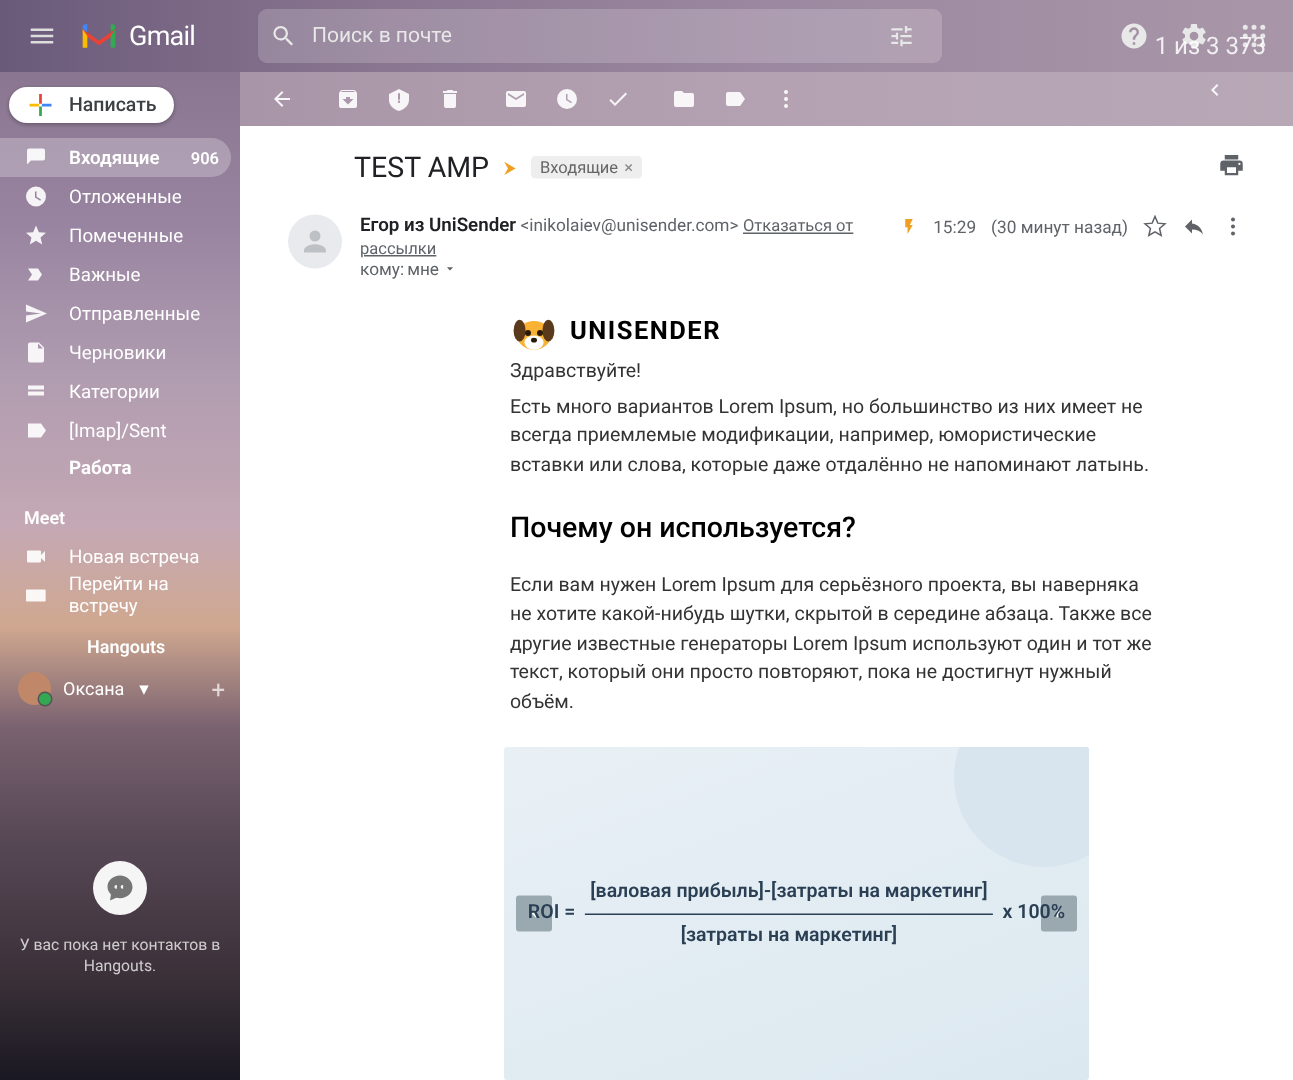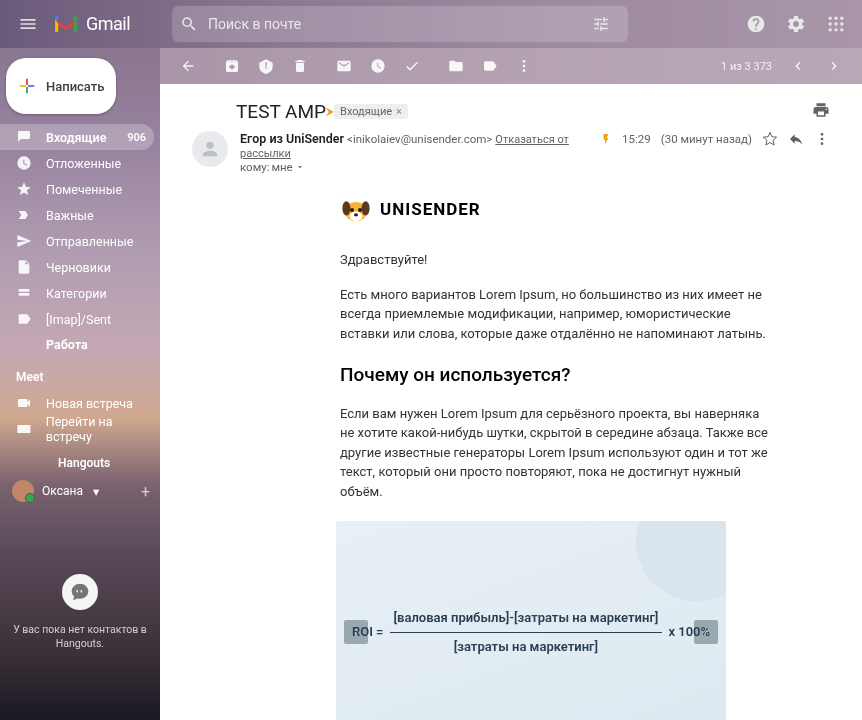--- a/index.html
+++ b/index.html
@@ -2,36 +2,36 @@
 <html><head>
 <meta charset="utf-8">
 <style>
 * { margin: 0; padding: 0; box-sizing: border-box; font-family: 'Roboto', 'Arial', sans-serif; }
 body { width: 862px; height: 720px; overflow: hidden; background: #fff; }
 
 
 .header { height: 48px; display: flex; align-items: center; background: linear-gradient(90deg,#6a5a7a 0%,#8a7690 30%,#9c88a0 60%,#a896a8 100%); padding: 0 8px; gap: 4px; }
 .menu-icon { width: 40px; height: 40px; display: flex; align-items: center; justify-content: center; cursor: pointer; border-radius: 50%; }
 .menu-icon svg { width: 20px; height: 20px; fill: #ddd; }
-.logo-area { display: flex; align-items: flex-start; gap: 6px; width: 100px; }
+.logo-area { display: flex; align-items: center; gap: 6px; width: 100px; }
 .gmail-m { width: 28px; height: 22px; position: relative; }
 .gmail-text { color: #fff; font-size: 18px; letter-spacing: -0.5px; }
 .search-bar { flex: 1; max-width: 456px; height: 36px; background: rgba(255,255,255,0.18); border-radius: 6px; display: flex; align-items: center; padding: 16px 8px; margin-left: 16px; }
 .search-bar svg { width: 18px; height: 18px; fill: #e8e8e8; margin-right: 10px; }
 .search-input { flex: 1; background: transparent; border: none; outline: none; color: #fff; font-size: 14px; }
 .search-input::placeholder { color: #e8e8e8; }
 .search-tune { margin-left: auto; }
 .header-right { margin-left: auto; display: flex; gap: 4px; align-items: center; }
 .hicon { width: 36px; height: 36px; display: flex; align-items: center; justify-content: center; cursor: pointer; border-radius: 50%; }
 .hicon svg { width: 20px; height: 20px; fill: #e8e8e8; }
 
 
 .main { display: flex; height: 672px; }
 .sidebar { width: 160px; background: linear-gradient(180deg,#8a7690 0%,#9884a0 15%,#b09cb0 30%,#c4a8b4 45%,#d0a890 55%,#7a6270 65%,#5a4a58 75%,#3a3038 90%,#1a1822 100%); position: relative; color: #fff; font-size: 12.5px; }
-.compose { margin: 10px 0 10px 6px; width: 110px; height: 56px; background: #fff; border-radius: 20px; display: flex; align-items: center; padding: 0 10px; gap: 8px; cursor: pointer; box-shadow: 0 1px 3px rgba(0,0,0,0.3); }
+.compose { margin: 10px 0 10px 6px; width: 110px; height: 24px; background: #fff; border-radius: 20px; display: flex; align-items: center; padding: 0 10px; gap: 8px; cursor: pointer; box-shadow: 0 1px 3px rgba(0,0,0,0.3); }
 .compose-plus { width: 22px; height: 22px; }
 .compose-text { color: #3c4043; font-size: 13px; font-weight: 500; }
 
 .nav-item { height: 26px; display: flex; align-items: center; padding: 0 8px 0 16px; gap: 14px; cursor: pointer; border-radius: 0 13px 13px 0; margin-right: 6px; }
 .nav-item.active { background: rgba(255,255,255,0.25); font-weight: 600; }
 .nav-item svg { width: 16px; height: 16px; fill: rgba(255,255,255,0.9); flex-shrink: 0; }
 .nav-label { flex: 1; white-space: nowrap; overflow: hidden; }
 .nav-count { font-size: 11px; }
 .nav-sub { padding-left: 46px; height: 24px; display: flex; align-items: center; cursor: pointer; font-weight: bold; }
 
@@ -50,48 +50,48 @@
 .hangouts-bubble { position: absolute; bottom: 110px; left: 50%; transform: translateX(-50%); width: 36px; height: 36px; background: #f5f5f5; border-radius: 50%; display: flex; align-items: center; justify-content: center; }
 .hangouts-bubble svg { width: 20px; height: 20px; fill: #757575; }
 .hangouts-text { position: absolute; bottom: 68px; left: 0; right: 0; text-align: center; font-size: 10.5px; color: rgba(255,255,255,0.75); line-height: 1.4; padding: 0 10px; }
 
 
 .content { flex: 1; display: flex; flex-direction: column; background: #fff; }
 .toolbar { height: 36px; background: linear-gradient(90deg,#a896a8 0%,#b4a2b2 50%,#b8a8b6 100%); display: flex; align-items: center; padding: 0 12px; gap: 2px; }
 .tb-icon { width: 32px; height: 32px; display: flex; align-items: center; justify-content: center; cursor: pointer; border-radius: 50%; }
 .tb-icon svg { width: 16px; height: 16px; fill: rgba(255,255,255,0.9); }
 .tb-sep { width: 8px; }
-.tb-right { margin-left: auto; display: flex; align-items: center; gap: 4px; color: rgba(255,255,255,0.85); font-size: 11px; }
+.tb-right { margin-left: auto; display: flex; align-items: center; gap: 4px; color: rgba(255,255,255,0.85); font-size: 16px; flex-direction: column; }
 .tb-page { margin-right: 6px; }
 
 .email-body { flex: 1; overflow-y: auto; padding: 16px 32px; }
-.subject-row { display: flex; align-items: center; margin-bottom: 8px; padding-left: 44px; }
+.subject-row { display: flex; align-items: center; gap: 10px; margin-bottom: 20px; padding-left: 44px; }
 .subject { font-size: 19px; color: #202124; font-weight: 400; }
 .label-arrow { color: #f0a020; font-size: 11px; }
 .subject-label { background: #eee; color: #666; font-size: 11px; padding: 1px 6px; border-radius: 3px; display: flex; align-items: center; gap: 4px; }
 .label-x { cursor: pointer; color: #888; }
 .print-icon { margin-left: auto; cursor: pointer; }
 .print-icon svg { width: 18px; height: 18px; fill: #5f6368; }
 
 .sender-row { display: flex; align-items: flex-start; gap: 12px; margin-bottom: 20px; }
 .sender-avatar { width: 36px; height: 36px; border-radius: 50%; background: #e8eaed; display: flex; align-items: center; justify-content: center; color: #9aa0a6; }
 .sender-info { flex: 1; font-size: 12px; }
 .sender-name { color: #202124; font-weight: 600; font-size: 12.5px; }
 .sender-email { color: #5f6368; font-weight: 400; font-size: 11.5px; }
 .unsubscribe { color: #5f6368; text-decoration: underline; font-size: 11px; }
 .sender-to { color: #5f6368; font-size: 11.5px; display: flex; align-items: center; gap: 2px; }
 .sender-meta { display: flex; align-items: center; gap: 10px; color: #5f6368; font-size: 11.5px; }
 .sender-meta svg { width: 16px; height: 16px; fill: #5f6368; cursor: pointer; }
 .amp-bolt { fill: #f0a020 !important; width: 12px !important; }
 
 .email-content { padding-left: 148px; padding-right: 60px; color: #333; font-size: 13px; line-height: 1.5; }
-.brand-row { display: flex; align-items: center; gap: 8px; margin-bottom: 24px; }
+.brand-row { display: flex; align-items: center; gap: 8px; }
 .brand-dog { width: 32px; height: 32px; }
 .brand-text { font-size: 17px; font-weight: 700; letter-spacing: 1px; color: #000; }
-.greeting { margin-bottom: 15px; }
+.greeting { margin-bottom: 4px; }
 .para { margin-bottom: 18px; }
 .heading { font-size: 19px; color: #000; margin-bottom: 14px; font-weight: 500; }
 
 .carousel { margin-left: -4px; width: 390px; height: 222px; background: linear-gradient(160deg,#e8f0f5 0%,#dce8f0 100%); position: relative; border-radius: 2px; margin-top: 20px; overflow: hidden; }
 .carousel::before { content:''; position:absolute; top:-40px; right:-30px; width:120px; height:120px; background:#d8e4ee; border-radius:50%; }
 .car-arrow { position: absolute; top: 50%; transform: translateY(-50%); width: 24px; height: 24px; background: #9aa8b0; display: flex; align-items: center; justify-content: center; cursor: pointer; border-radius: 2px; }
 .car-arrow.left { left: 8px; }
 .car-arrow.right { right: 8px; }
 .car-arrow svg { width: 12px; height: 12px; fill: #fff; }
 .formula { position: absolute; top: 50%; left: 50%; transform: translate(-50%,-50%); color: #2a3f54; font-size: 13px; font-weight: 600; display: flex; align-items: center; gap: 6px; white-space: nowrap; }

